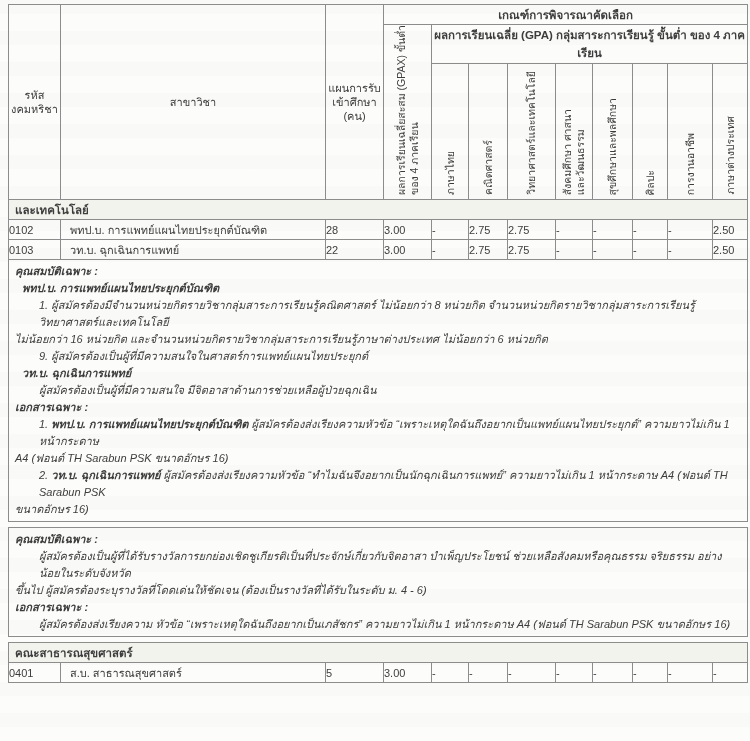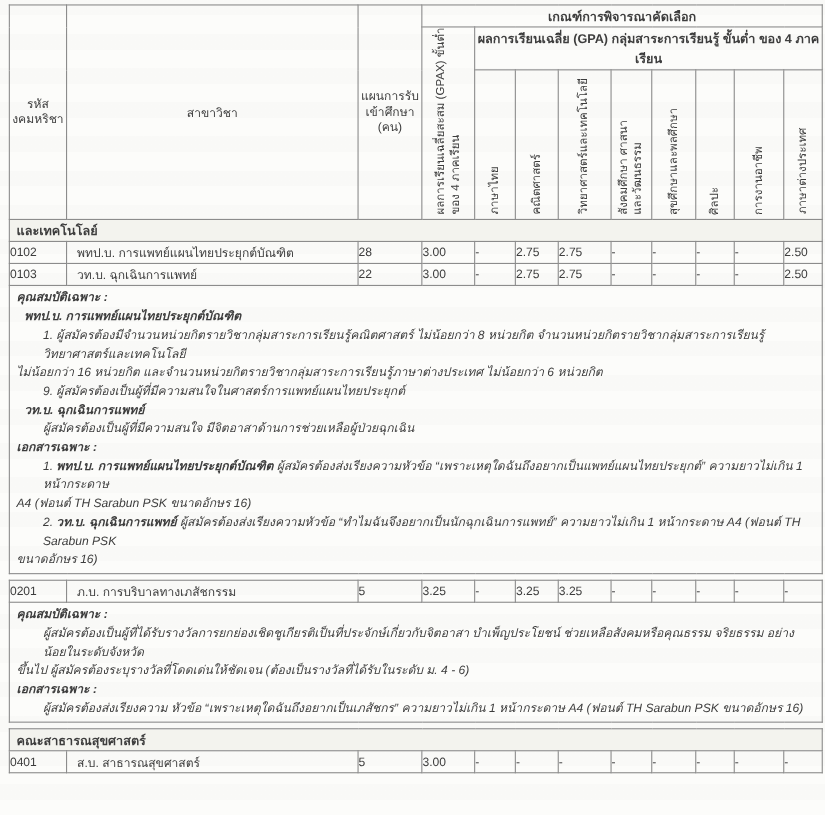--- a/index.html
+++ b/index.html
@@ -218,34 +218,20 @@
       <col style="width:37px">
         <col style="width:39px">
         <col style="width:48px">
         <col style="width:37px">
       <col style="width:40px">
         <col style="width:35px">
         <col style="width:45px">
         <col style="width:35px">
     </colgroup>
     <tbody>
-        <tr class="data-row">
-          <td>0201</td>
-          <td class="prog">ภ.บ. การบริบาลทางเภสัชกรรม</td>
-          <td>5</td>
-          <td>3.25</td>
-          <td>-</td>
-          <td>3.25</td>
-          <td>3.25</td>
-          <td>-</td>
-          <td>-</td>
-          <td>-</td>
-          <td>-</td>
-          <td>-</td>
-        </tr>
         <tr>
           <td class="notes-cell" colspan="12">
             <div class="note-line ind0"><span class="b">คุณสมบัติเฉพาะ :</span></div>
             <div class="note-line ind2"><span>ผู้สมัครต้องเป็นผู้ที่ได้รับรางวัลการยกย่องเชิดชูเกียรติเป็นที่ประจักษ์เกี่ยวกับจิตอาสา บำเพ็ญประโยชน์ ช่วยเหลือสังคมหรือคุณธรรม จริยธรรม อย่างน้อยในระดับจังหวัด</span></div>
             <div class="note-line ind0"><span>ขึ้นไป ผู้สมัครต้องระบุรางวัลที่โดดเด่นให้ชัดเจน (ต้องเป็นรางวัลที่ได้รับในระดับ ม. 4 - 6)</span></div>
             <div class="note-line ind0"><span class="b">เอกสารเฉพาะ :</span></div>
             <div class="note-line ind2"><span>ผู้สมัครต้องส่งเรียงความ หัวข้อ “เพราะเหตุใดฉันถึงอยากเป็นเภสัชกร” ความยาวไม่เกิน 1 หน้ากระดาษ A4 (ฟอนต์ TH Sarabun PSK ขนาดอักษร 16)</span></div>
           </td>
         </tr>
       </tbody>

